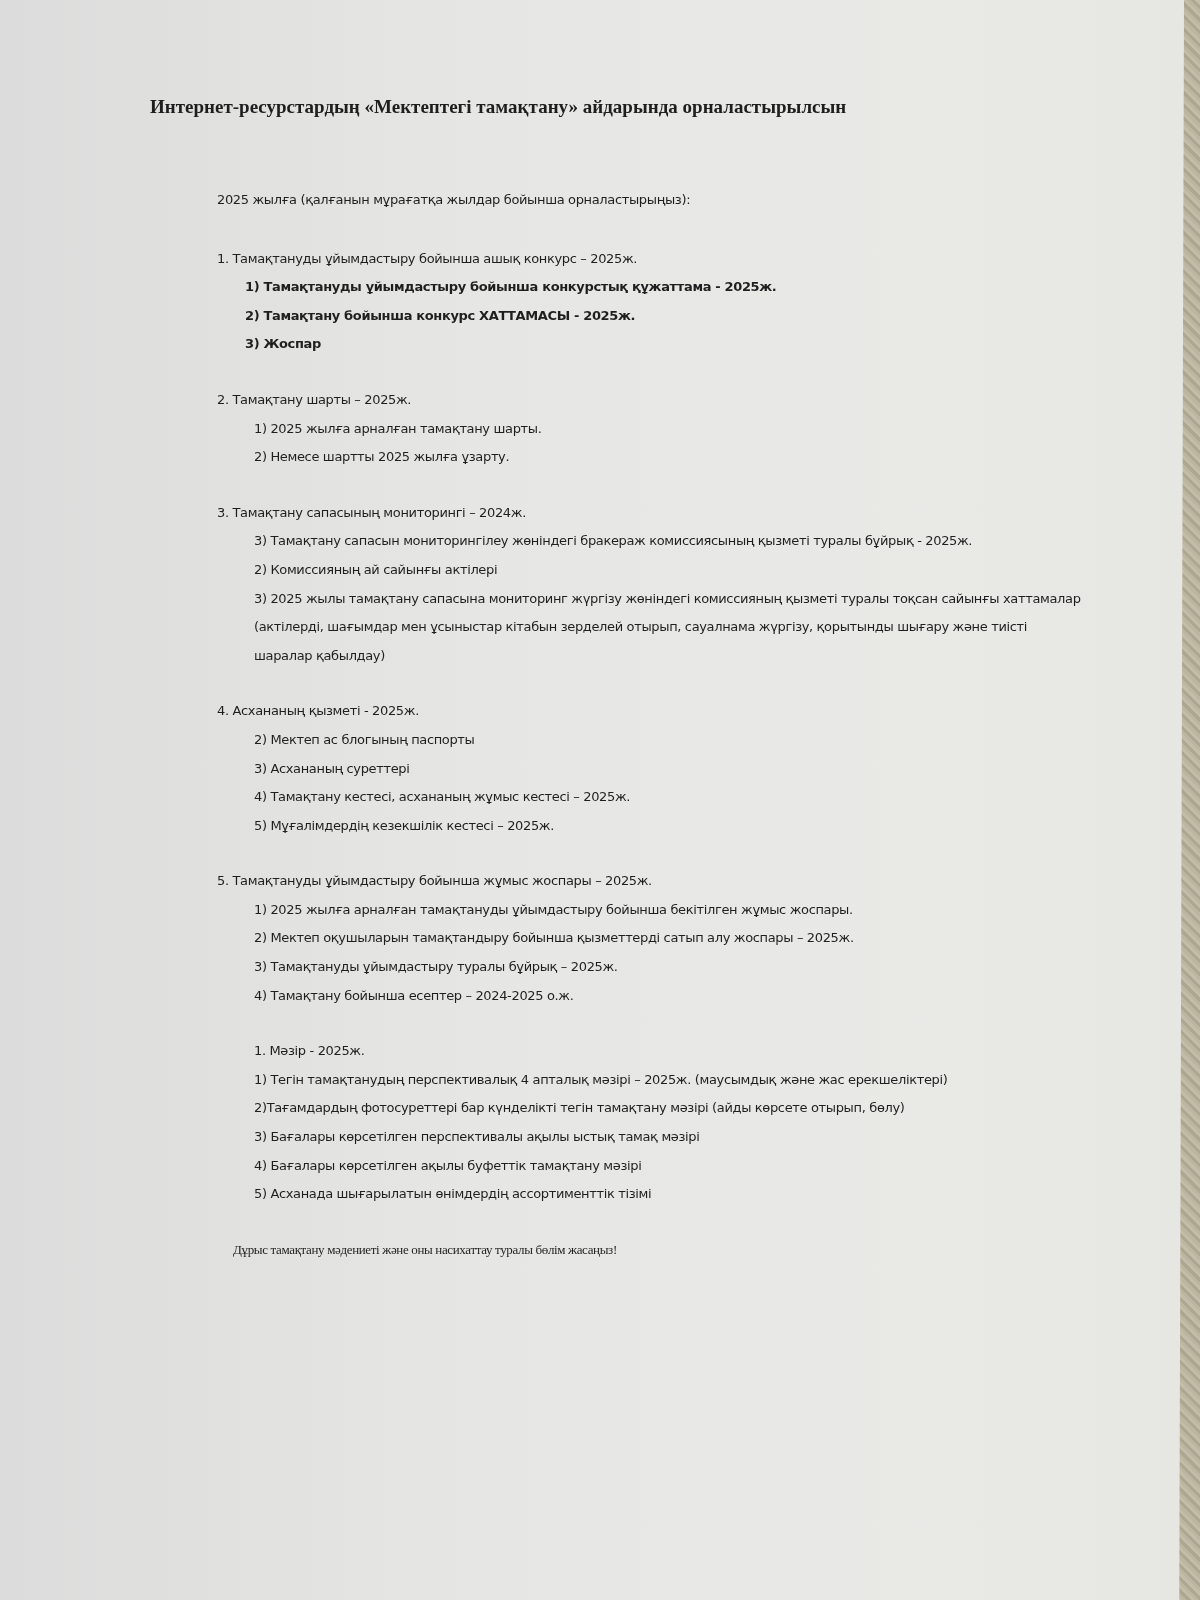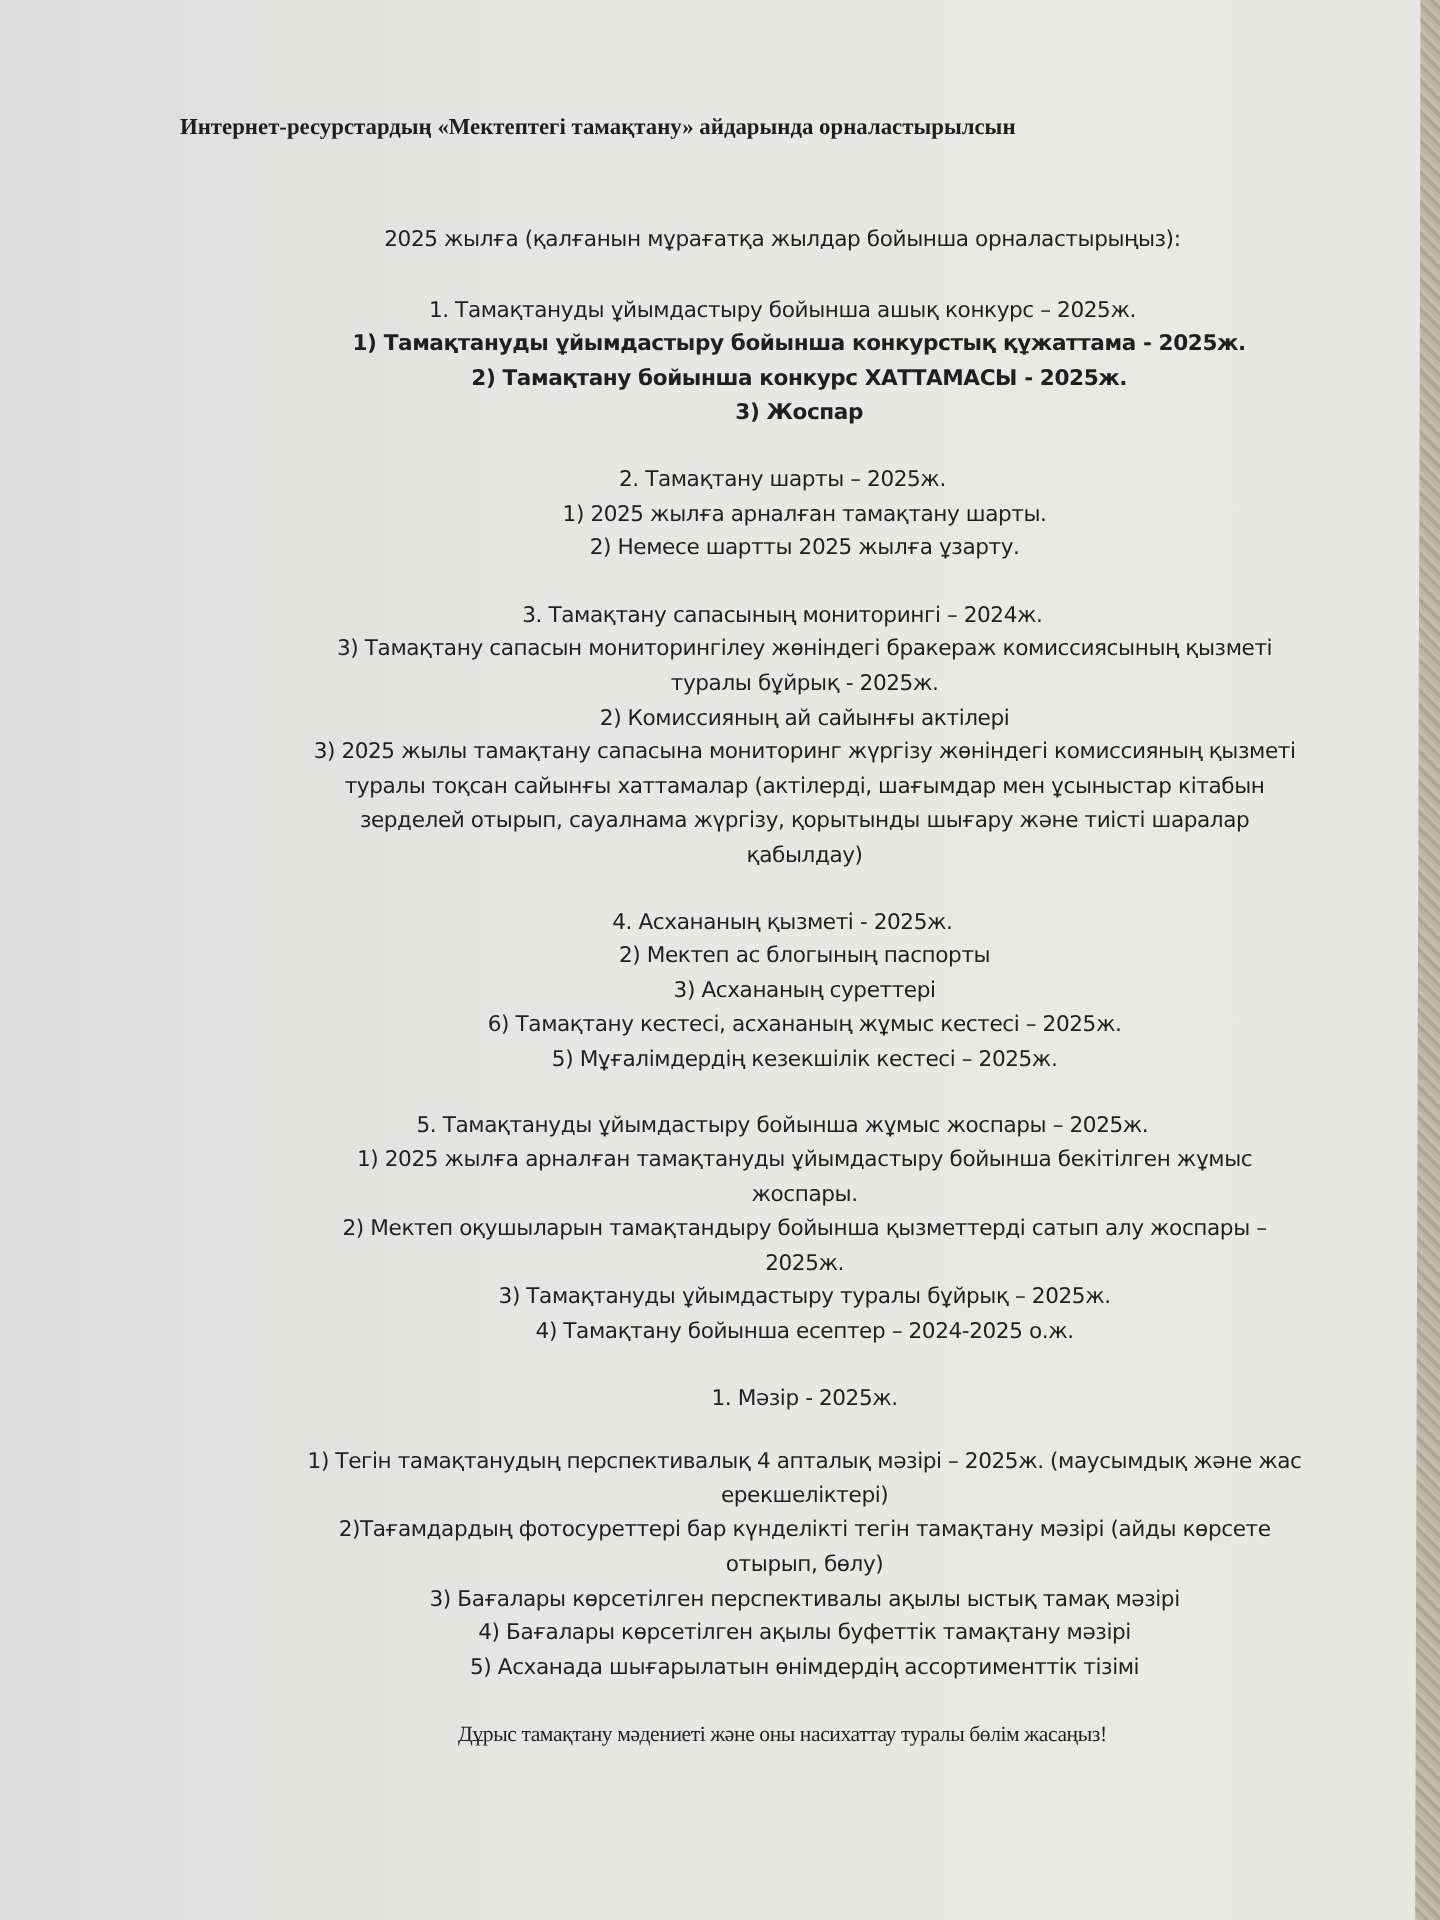--- a/index.html
+++ b/index.html
@@ -18,33 +18,32 @@
   }
   .title {
     position: absolute; left: 150px; top: 90px; width: 900px;
     font-family: "Liberation Serif", "DejaVu Serif", serif;
     font-weight: bold; font-size: 19px; line-height: 34px; color: #1e1e1e;
     margin: 0;
   }
   .content {
     position: absolute; left: 217px; top: 186px; width: 870px;
     font-family: "DejaVu Sans", "Liberation Sans", sans-serif;
-    font-size: 18px; line-height: 28.6px; color: #1f1f1f;
+    font-size: 13px; line-height: 28.6px; color: #1f1f1f;
     letter-spacing: -0.35px;
-    text-align: center;
   }
   .intro { margin: 0 0 30px 0; }
   .section { margin: 0 0 27px 0; }
   .section-head { margin: 0; }
   .items { margin: 0; padding: 0; list-style: none; }
   .items.s1 { padding-left: 28px; font-weight: bold; }
   .items.s2, .items.s3, .items.s4, .items.s5 { padding-left: 37px; }
   .items li { margin: 0; }
   .section.s6 { padding-left: 37px; }
-  .section.s6 .items { padding-left: 0; margin-top: 24px; }
+  .section.s6 .items { padding-left: 0; }
   .closing { margin: 16px; font-family: Liberation Serif, serif; }
 </style>
 </head>
 <body>
 
 <div class="backdrop"></div>
 
 <div class="paper">
   <h1 class="title">Интернет-ресурстардың «Мектептегі  тамақтану» айдарында орналастырылсын</h1>
 
@@ -75,21 +74,21 @@
         <li>2) Комиссияның ай сайынғы  актілері</li>
         <li>3) 2025 жылы тамақтану сапасына мониторинг жүргізу жөніндегі комиссияның қызметі туралы тоқсан сайынғы хаттамалар (актілерді, шағымдар мен ұсыныстар кітабын зерделей отырып, сауалнама жүргізу, қорытынды шығару және тиісті шаралар қабылдау)</li>
       </ul>
     </div>
 
     <div class="section">
       <p class="section-head">4. Асхананың қызметі - 2025ж.</p>
       <ul class="items s4">
         <li>2) Мектеп ас блогының паспорты</li>
         <li>3) Асхананың суреттері</li>
-        <li>6) Тамақтану кестесі, асхананың жұмыс кестесі – 2025ж.</li>
+        <li>4) Тамақтану кестесі, асхананың жұмыс кестесі – 2025ж.</li>
         <li>5) Мұғалімдердің кезекшілік кестесі – 2025ж.</li>
       </ul>
     </div>
 
     <div class="section">
       <p class="section-head">5. Тамақтануды ұйымдастыру бойынша жұмыс жоспары – 2025ж.</p>
       <ul class="items s5">
         <li>1) 2025 жылға арналған тамақтануды ұйымдастыру бойынша бекітілген жұмыс жоспары.</li>
         <li>2) Мектеп оқушыларын тамақтандыру бойынша қызметтерді сатып алу жоспары – 2025ж.</li>
         <li>3) Тамақтануды ұйымдастыру туралы бұйрық – 2025ж.</li>

